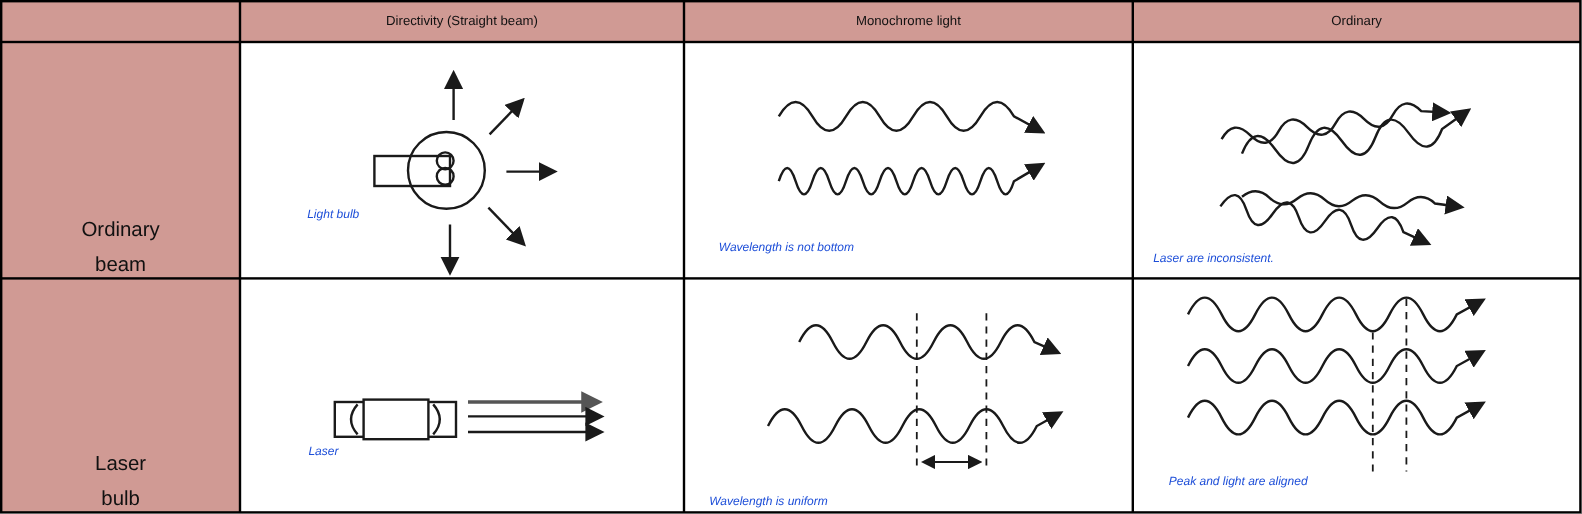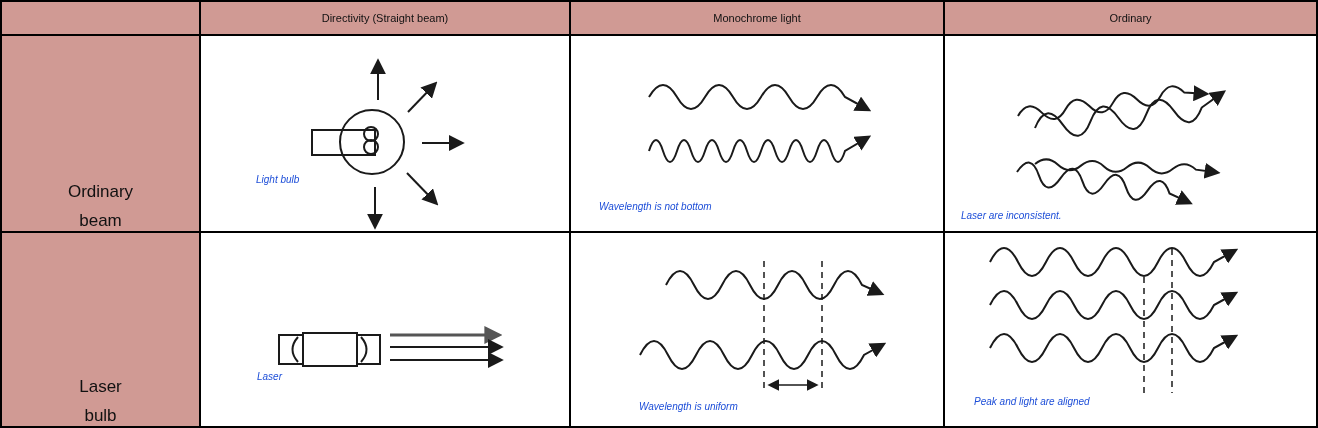--- a/index.html
+++ b/index.html
@@ -121,21 +121,21 @@
   </div>
 
   <div class="cell">
     <svg class="diagram" width="372" height="193" viewBox="0 0 372 193">
       <path class="ln" marker-end="url(#arr)" d="M95,52 q14,-28 28,0 q14,28 28,0 q14,-28 28,0 q14,28 28,0 q14,-28 28,0 q14,28 28,0 q14,-28 28,0 l18,8"></path>
       <path class="ln" marker-end="url(#arr)" d="M69,122 q14,-28 28,0 q14,28 28,0 q14,-28 28,0 q14,28 28,0 q14,-28 28,0 q14,28 28,0 q14,-28 28,0 q14,28 28,0 l18,-10"></path>
       <line class="dash" x1="193" y1="28" x2="193" y2="158"></line>
       <line class="dash" x1="251" y1="28" x2="251" y2="158"></line>
       <line class="ln" style="stroke-width:1.5" x1="200" y1="152" x2="244" y2="152" marker-start="url(#arr)" marker-end="url(#arr)"></line>
     </svg>
-    <span class="caption" style="left:20px; top:168px;margin-left:48px;">Wavelength is uniform</span>
+    <span class="caption" style="left:20px; top:180px;">Wavelength is uniform</span>
   </div>
 
   <div class="cell">
     <svg class="diagram" width="371" height="193" viewBox="0 0 371 193">
       <path class="ln" marker-end="url(#arr)" d="M45,29 q14,-28 28,0 q14,28 28,0 q14,-28 28,0 q14,28 28,0 q14,-28 28,0 q14,28 28,0 q14,-28 28,0 q14,28 28,0 l20,-11"></path>
       <path class="ln" marker-end="url(#arr)" d="M45,72 q14,-28 28,0 q14,28 28,0 q14,-28 28,0 q14,28 28,0 q14,-28 28,0 q14,28 28,0 q14,-28 28,0 q14,28 28,0 l20,-11"></path>
       <path class="ln" marker-end="url(#arr)" d="M45,115 q14,-28 28,0 q14,28 28,0 q14,-28 28,0 q14,28 28,0 q14,-28 28,0 q14,28 28,0 q14,-28 28,0 q14,28 28,0 l20,-11"></path>
       <line class="dash" x1="199" y1="44" x2="199" y2="160"></line>
       <line class="dash" x1="227" y1="16" x2="227" y2="160"></line>
     </svg>

